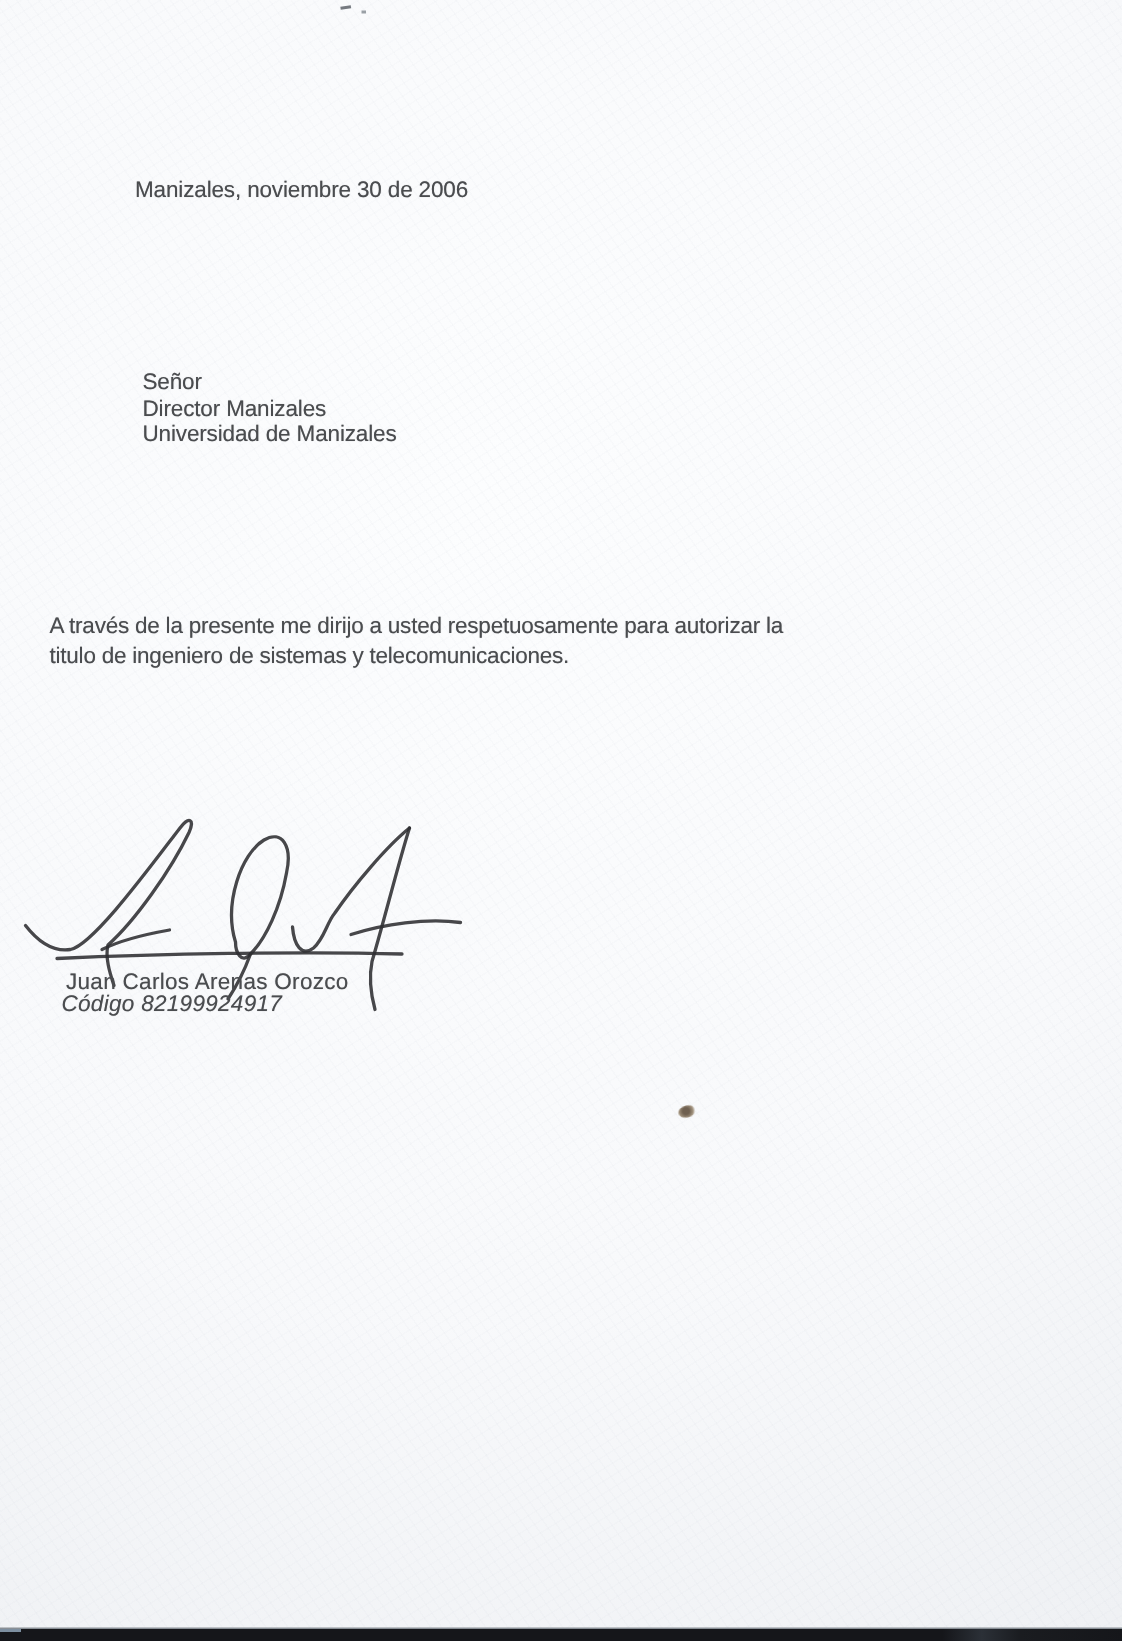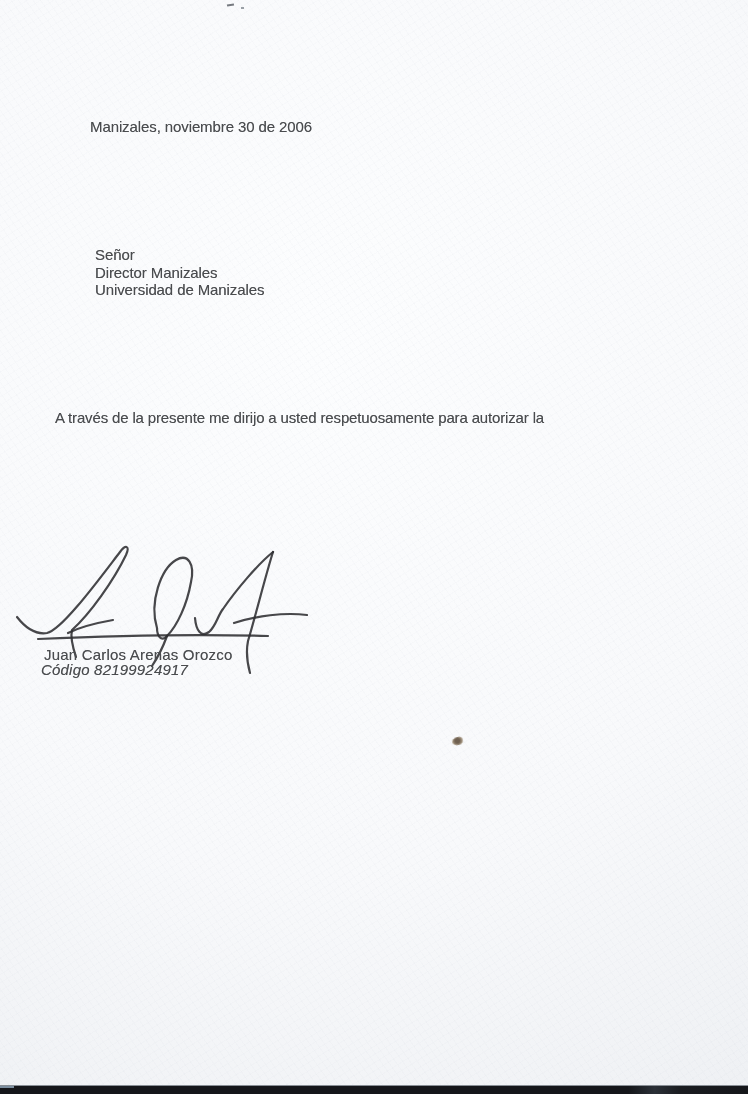--- a/index.html
+++ b/index.html
@@ -17,21 +17,21 @@
   .texture{
     position:absolute;inset:0;pointer-events:none;
     background:
       repeating-linear-gradient(55deg, rgba(145,155,175,0.030) 0 1px, transparent 1px 6px),
       repeating-linear-gradient(-32deg, rgba(145,155,175,0.026) 0 1px, transparent 1px 7px);
   }
   .txt{position:absolute;font-size:15px;letter-spacing:-0.1px;color:var(--ink);
        text-shadow:0 0 0.5px rgba(74,76,79,0.55);white-space:nowrap;}
   .date-line{left:47px;top:118px;margin-left:43px;}
   .recipient{left:47px;top:246px;line-height:17.6px;margin-left:48px;}
-  .body-par{left:55px;top:408px;line-height:20.3px;letter-spacing:-0.15px;}
+  .body-par{left:33px;top:408px;line-height:20.3px;letter-spacing:-0.15px;}
   .sig-name{left:44px;top:646px;letter-spacing:0.2px;}
   .sig-code{left:41px;top:661px;letter-spacing:0.2px;font-style:italic;}
   .signature-svg{position:absolute;left:10px;top:538px;width:300px;height:145px;}
   .signature-svg path{fill:none;stroke:var(--signature-ink);stroke-width:2.2;
        stroke-linecap:round;stroke-linejoin:round;opacity:0.88;}
   
   .top-dash{position:absolute;left:227px;top:4px;width:7px;height:2px;background:#767a80;transform:rotate(-8deg);}
   .top-dot{position:absolute;left:241px;top:7px;width:3px;height:2px;background:#9aa0a6;}
   .speck{
     position:absolute;left:452px;top:737px;width:12px;height:8px;border-radius:50%;
@@ -57,20 +57,21 @@
   <div class="txt date-line">Manizales, noviembre 30 de 2006</div>
 
   <div class="txt recipient">
     <div>Señor</div>
     <div>Director Manizales</div>
     <div>Universidad de Manizales</div>
   </div>
 
   <div class="txt body-par">
     <div>A través de la presente me dirijo a usted respetuosamente para autorizar la</div>
+    <div>titulo de ingeniero de sistemas y telecomunicaciones.</div>
   </div>
 
   <svg class="signature-svg" viewBox="0 0 300 145" aria-hidden="true">
 
     <path d="M 7,79 C 14,88 24,97 37,95 C 52,92 90,40 110,14 C 116,6 120,8 116,17 C 104,42 80,76 62,92 C 60,100 63,110 66,119"></path>
 
     <path d="M 58,95 C 70,89 86,85 103,82"></path>
 
     <path d="M 28,101 C 95,98 190,96 258,98"></path>
 

